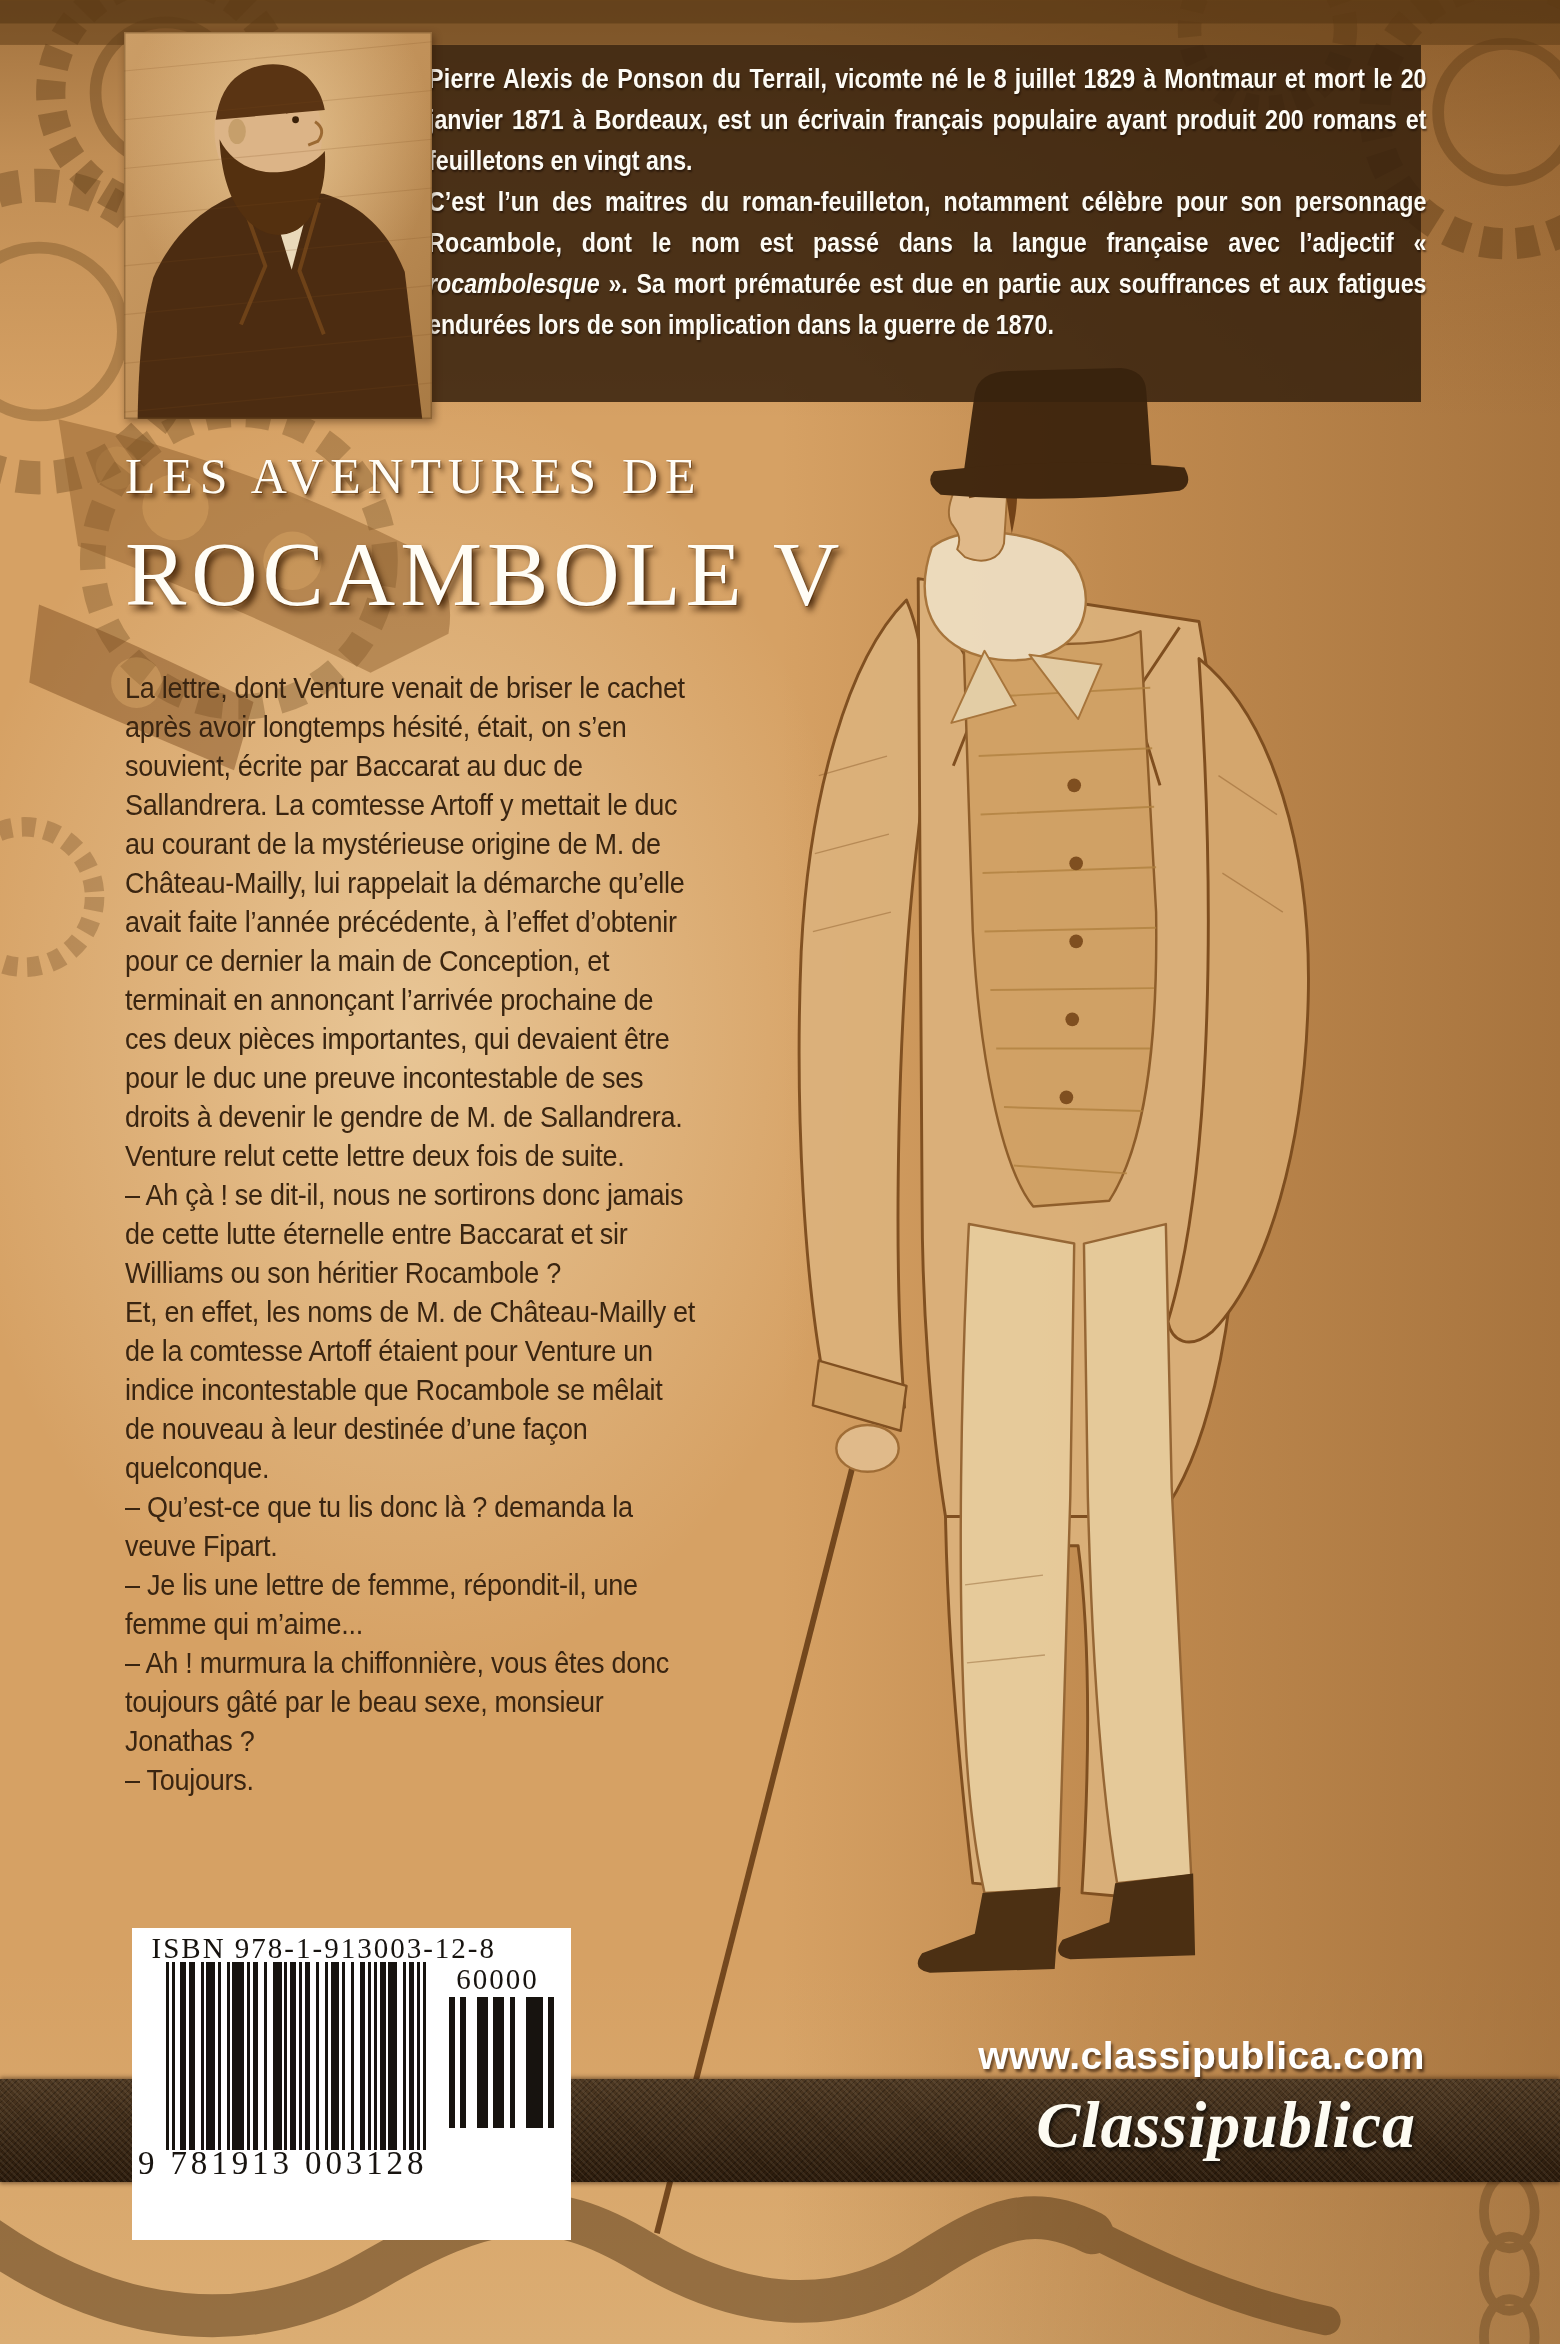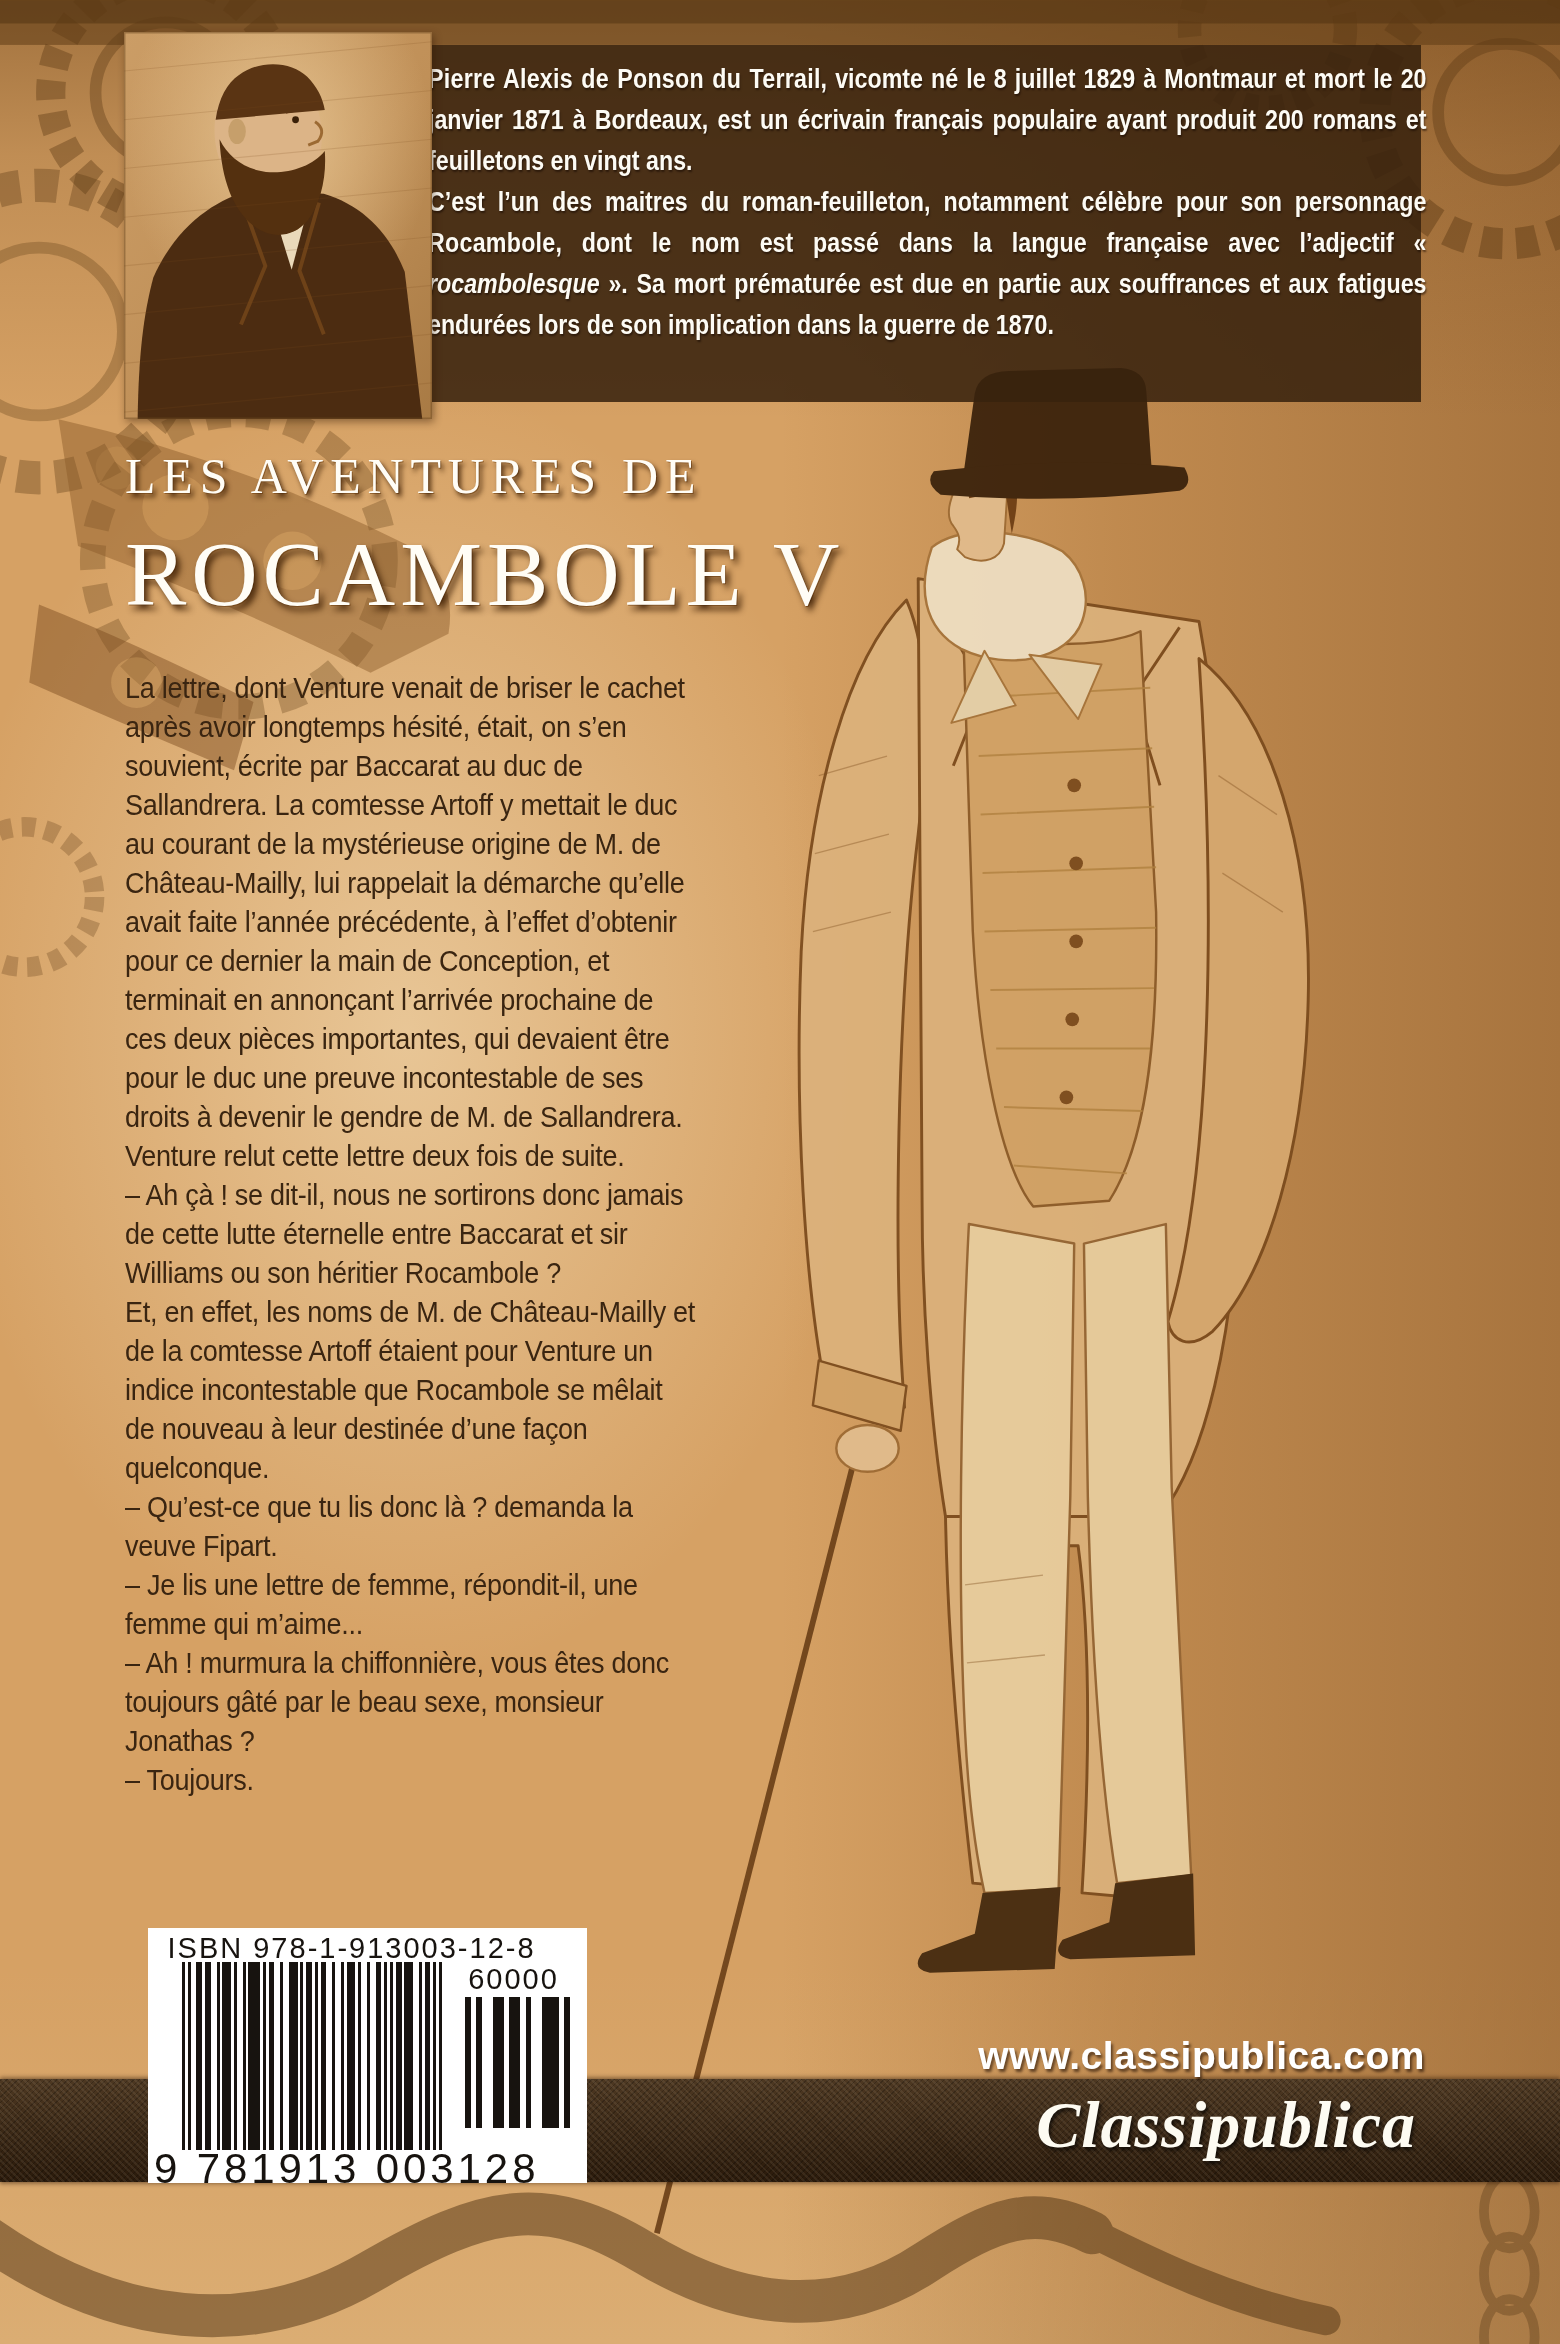--- a/index.html
+++ b/index.html
@@ -47,29 +47,29 @@
     text-align:right;
   }
   
   .excerpt{position:absolute;left:125px;top:671px;z-index:4;}
   .excerpt-line{
     height:39px;white-space:nowrap;color:#3a2511;font-size:30px;letter-spacing:-0.3px;
     transform:scaleX(.9);transform-origin:left top;
   }
   
   .barcode{
-    position:absolute;left:148px;top:1928px;width:439px;height:255px;background:#fff;z-index:7;
-    font-family:Liberation Sans, sans-serif;color:#17130f;
+    position:absolute;left:132px;top:1928px;width:439px;height:312px;background:#fff;z-index:7;
+    font-family:Liberation Serif, serif;color:#17130f;
   }
   .isbn-label{position:absolute;left:19.5px;top:3.9px;font-size:29px;letter-spacing:2px;white-space:nowrap;}
   .bars-main{position:absolute;left:34px;top:34px;width:260px;height:188px;}
   .bars-addon{position:absolute;left:317px;top:69px;width:105px;height:131px;}
   .bar{position:absolute;top:0;bottom:0;background:#17130f;}
   .price-code{position:absolute;left:297px;top:35px;width:137px;text-align:center;font-size:29px;letter-spacing:2px;}
-  .barcode-digits{position:absolute;left:5.9px;top:217px;font-size:42px;letter-spacing:3.9px;white-space:nowrap;}
+  .barcode-digits{position:absolute;left:5.9px;top:217px;font-size:33px;letter-spacing:3.9px;white-space:nowrap;}
   
   .website{
     position:absolute;right:135px;top:2034px;z-index:6;
     font-weight:700;font-size:39px;color:#fff;
     text-shadow:2px 2.9px 2.9px rgba(30,12,0,.6);letter-spacing:0.5px;
   }
   .publisher-band{
     position:absolute;left:0;top:2079px;width:1560px;height:103px;z-index:5;
     background:
       repeating-linear-gradient(45deg, rgba(255,235,205,.07) 0 2px, rgba(0,0,0,0) 2px 4.9px),

